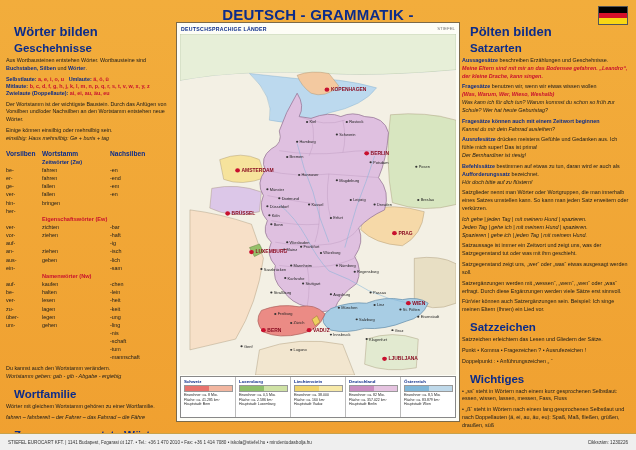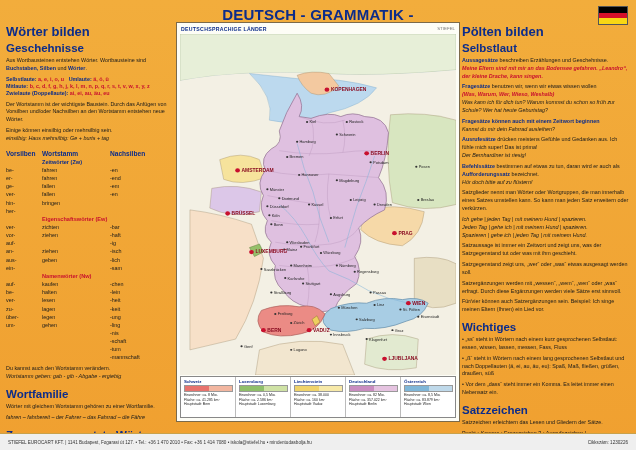--- a/index.html
+++ b/index.html
@@ -27,21 +27,21 @@
   .flag i{display:block;height:33.33%;}
   .flag .b{background:#000;}
   .flag .r{background:#d4102a;}
   .flag .y{background:#f8d714;}
 
   
   .col{position:absolute;top:24px;}
   .left{left:6px;width:168px;}
   .right{left:462px;width:168px;}
   h2.sec{
-    font-size:11.5px;font-weight:bold;color:#0c2c8a;margin:0 0 3px 0;
+    font-size:11.5px;font-weight:bold;color:#0c2c8a;margin:0 0 3px 8px;
   }
   h2.sec.first{margin-top:0;}
   .blk{margin-bottom:7px;}
   p.t{font-size:5.4px;line-height:1.45;margin:0 0 3px 0;}
   p.t.tight{line-height:1.35;}
   .bl{color:#0c2c8a;font-weight:bold;}
   .rd{color:#c8102e;font-weight:bold;}
   .it{font-style:italic;}
 
   
@@ -615,21 +615,21 @@
         <div class="ln">Fläche: ca. 83.879 km²</div>
         <div class="ln">Hauptstadt: Wien</div>
       </div>
     </div>
   </div>
 
   <div class="col right">
     <h2 class="sec first" style="font-size:13px">Pölten bilden</h2>
 
     <div class="blk">
-      <h2 class="sec">Selbstlaut</h2>
+      <h2 class="sec">Satzarten</h2>
 
       <p class="t">
         <span class="bl">Aussagesätze</span><span> beschreiben Erzählungen und Geschehnisse.</span><br>
         <span class="it rd">Meine Eltern sind mit mir an das Bodensee gefahren. „Leandro“, der kleine Drache, kann singen.</span>
       </p>
       <p class="t">
         <span class="bl">Fragesätze</span><span> benutzen wir, wenn wir etwas wissen wollen</span><br>
         <span class="it rd">(Was, Warum, Wer, Wieso, Weshalb)</span><br>
         <span class="it">Was kann ich für dich tun? Warum kommst du schon so früh zur Schule? Wer hat heute Geburtstag?</span>
       </p>
@@ -652,32 +652,32 @@
         <span>Jeden Tag | gehe ich | mit meinem Hund | spazieren.</span><br>
         <span>Spazieren | gehe ich | jeden Tag | mit meinem Hund.</span>
       </p>
       <p class="t">Satzaussage ist immer ein Zeitwort und zeigt uns, was der Satzgegenstand tut oder was mit ihm geschieht.</p>
       <p class="t">Satzgegenstand zeigt uns, „wer“ oder „was“ etwas ausgesagt werden soll.</p>
       <p class="t">Satzergänzungen werden mit „wessen“, „wem“, „wen“ oder „was“ erfragt. Durch diese Ergänzungen werden viele Sätze erst sinnvoll.</p>
       <p class="t">Für/vier können auch Satzergänzungen sein. Beispiel: Ich singe meinen Eltern (Ihnen) ein Lied vor.</p>
     </div>
 
     <div class="blk">
+      <h2 class="sec">Satzzeichen</h2>
+      <p class="t">Satzzeichen erleichtern das Lesen und Gliedern der Sätze.</p>
+      <p class="t">Punkt • Komma • Fragezeichen ? • Ausrufezeichen !</p>
+      <p class="t">Doppelpunkt : • Anführungszeichen „ “</p>
+    </div>
+
+    <div class="blk">
       <h2 class="sec">Wichtiges</h2>
       <p class="t">• <span>„ss“ steht in Wörtern nach einem kurz gesprochenen Selbstlaut: essen, wissen, lassen, messen, Fass, Fluss</span></p>
       <p class="t">• <span>„ß“ steht in Wörtern nach einem lang gesprochenen Selbstlaut und nach Doppellauten (ä, ei, au, äu, eu): Spaß, Maß, fließen, grüßen, draußen, süß</span></p>
       <p class="t">• <span>Vor dem „dass“ steht immer ein Komma. Es leitet immer einen Nebensatz ein.</span></p>
 
-    </div>
-
-    <div class="blk">
-      <h2 class="sec">Satzzeichen</h2>
-      <p class="t">Satzzeichen erleichtern das Lesen und Gliedern der Sätze.</p>
-      <p class="t">Punkt • Komma • Fragezeichen ? • Ausrufezeichen !</p>
-      <p class="t">Doppelpunkt : • Anführungszeichen „ “</p>
     </div>
   </div>
 
   <div class="footer">
     <span>STIEFEL EUROCART KFT.  |  1141 Budapest, Fogarasi út 127.  •  Tel.: +36 1 470 2010  •  Fax: +36 1 414 7080  •  iskola@stiefel.hu  •  mindentudasbolja.hu</span>
     <span>Cikkszám: 1230226</span>
   </div>
 </div>
 
 </body></html>

